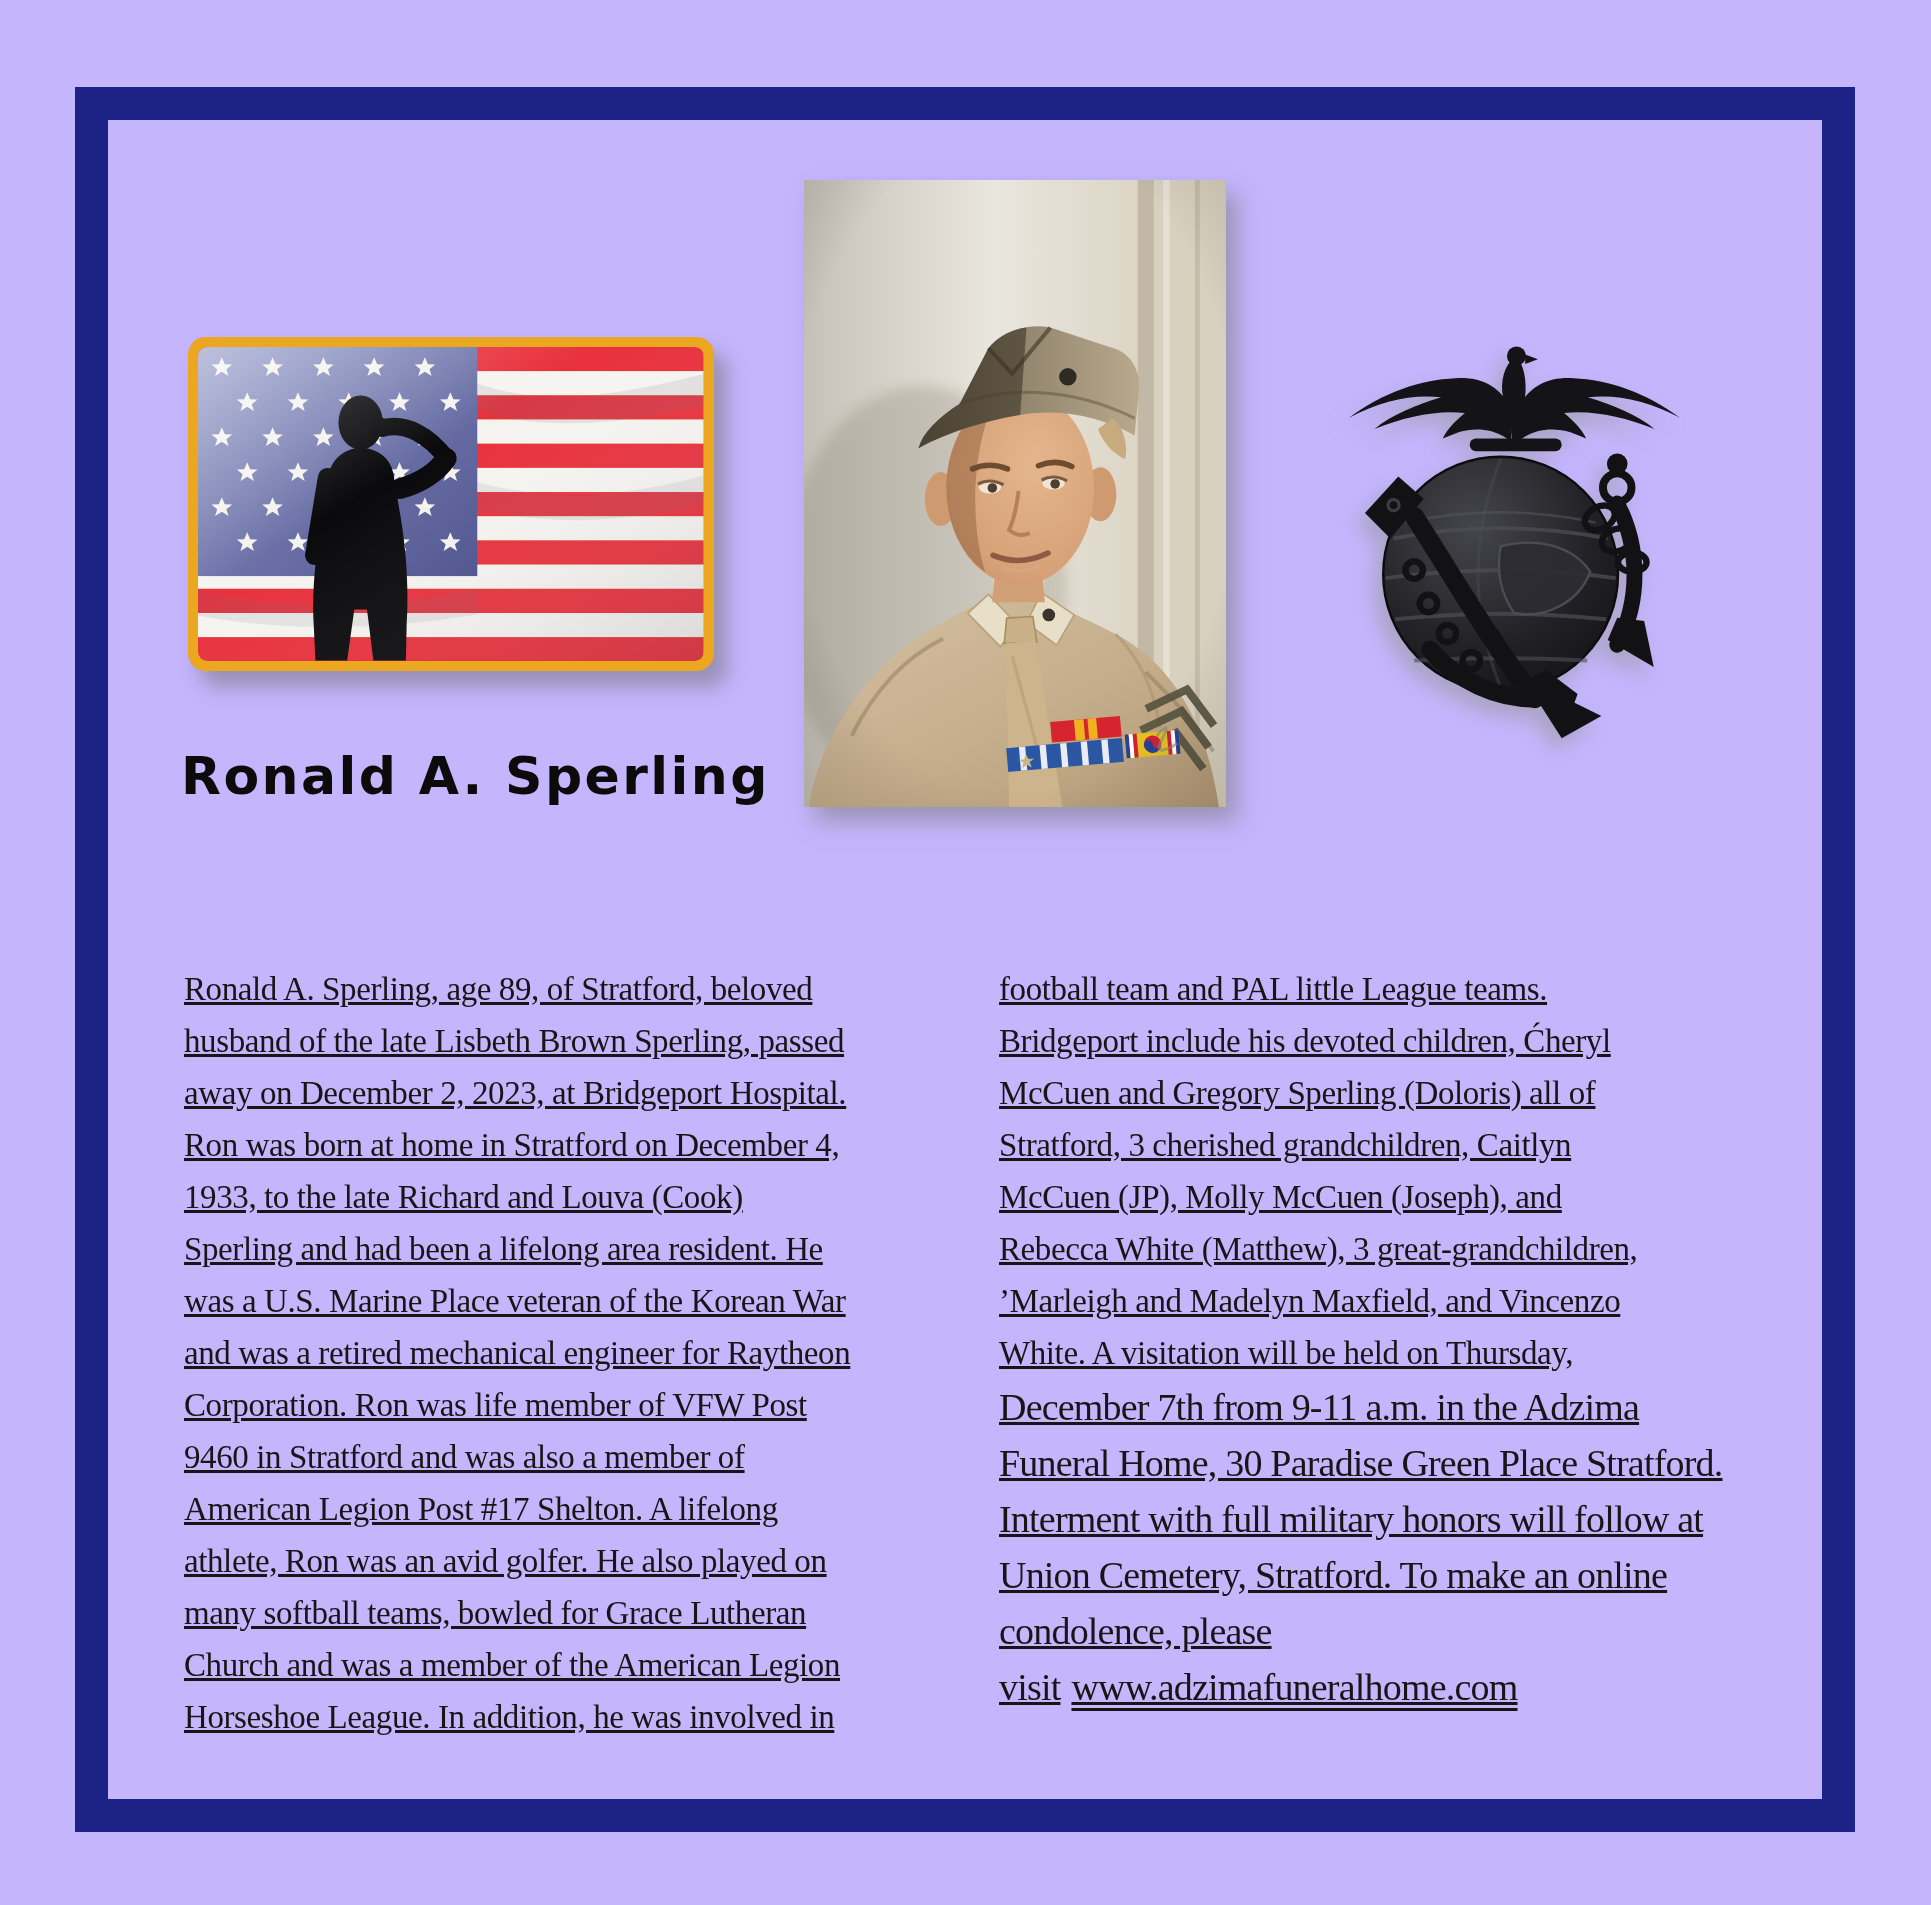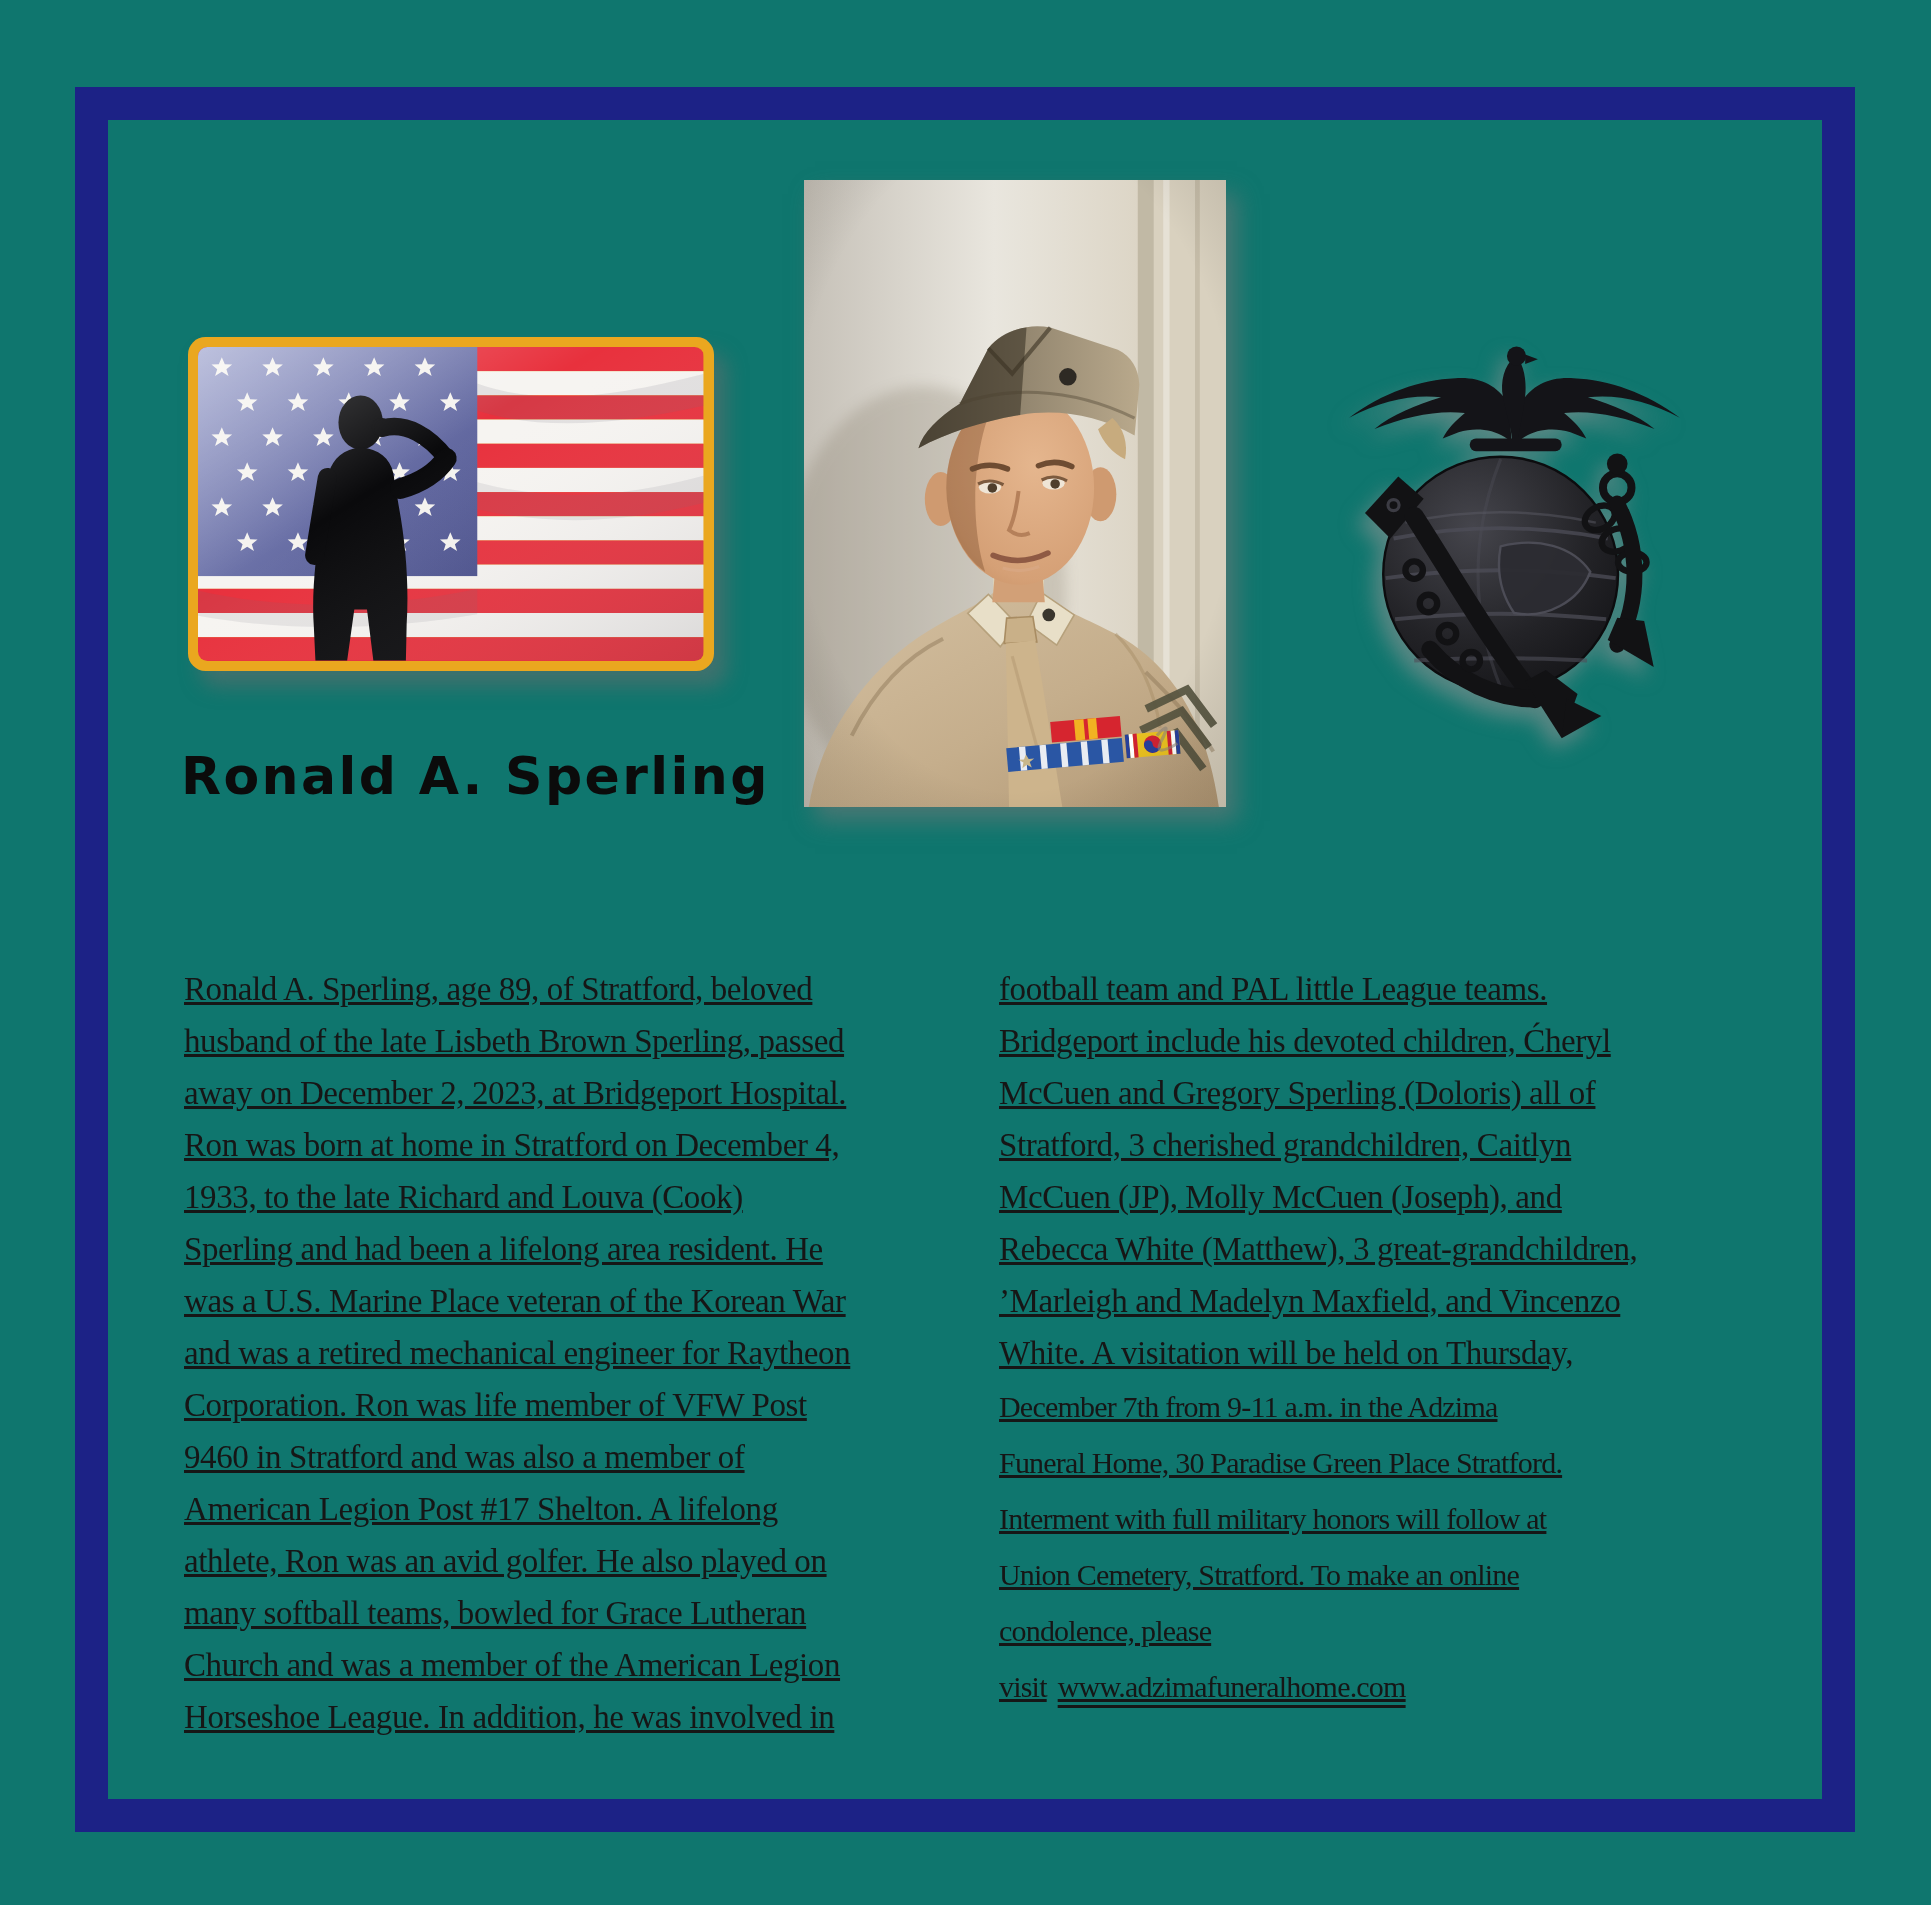--- a/index.html
+++ b/index.html
@@ -1,37 +1,37 @@
 <!DOCTYPE html>
 <html style="font-size:12.7px"><head>
 <meta charset="utf-8">
 <style>
   html,body{margin:0;padding:0;background:#ffffff;}
   body{width:1931px;height:1906px;overflow:hidden;font-family:"Liberation Serif",serif;position:relative;}
-  .canvas{position:absolute;left:0;top:0;width:1931px;height:1906px;background:#0f766e;}
+  .canvas{position:absolute;left:0;top:0;width:1931px;height:1906px;background:#c4b5fd;}
   .frame{position:absolute;left:75px;top:87px;width:1780px;height:1745px;
          border:33px solid #1c2286;box-sizing:border-box;background:transparent;}
   .flag-card{position:absolute;left:188px;top:337px;width:526px;height:334px;
          background:#eaa71f;border-radius:17.5px;padding:10.3px;box-sizing:border-box;
          box-shadow:12.7px 16px 19px rgba(110,110,110,.5);}
   .flag-card svg{display:block;width:100%;height:100%;border-radius:9.5px;}
   .title{position:absolute;left:181px;top:746px;margin:0;
          font-family:"DejaVu Sans",sans-serif;font-weight:bold;font-size:52px;
          letter-spacing:2.4px;color:#0b0b0b;white-space:nowrap;}
   .portrait{position:absolute;left:804px;top:180px;width:422px;height:627px;
          box-shadow:11px 14.3px 22px rgba(120,120,120,.55);background:#dad5cb;}
   .portrait svg{display:block;width:100%;height:100%;}
   .ega{position:absolute;left:1338px;top:308px;width:353px;height:445px;
          filter:drop-shadow(-8px 11px 9.5px rgba(150,150,150,.55));}
   .ega svg{display:block;width:100%;height:100%;}
   .col{position:absolute;top:963px;color:#161616;text-decoration:underline;}
   .col-left{left:184px;width:738px;}
   .col-right{left:999px;width:802px;}
   .ln{font-size:33px;line-height:52px;letter-spacing:-0.4px;white-space:nowrap;}
-  .ln.lg{font-size:30px;line-height:56px;letter-spacing:-0.8px;}
+  .ln.lg{font-size:38px;line-height:56px;letter-spacing:-0.8px;}
   .visit-prefix{padding-right:11px;}
   .website{color:inherit;text-decoration:underline;text-decoration-thickness:3.2px;
          text-underline-offset:8px;cursor:pointer;}
 </style>
 </head>
 <body>
 
 <div class="canvas">
 
   <div class="frame"></div>

